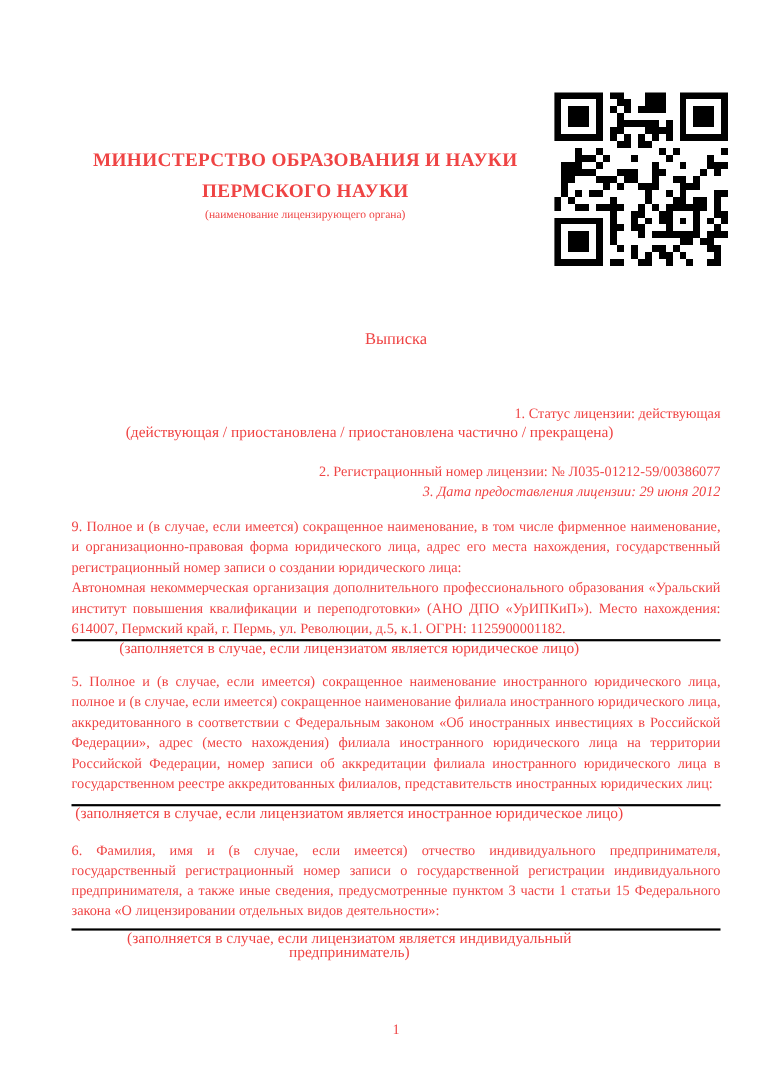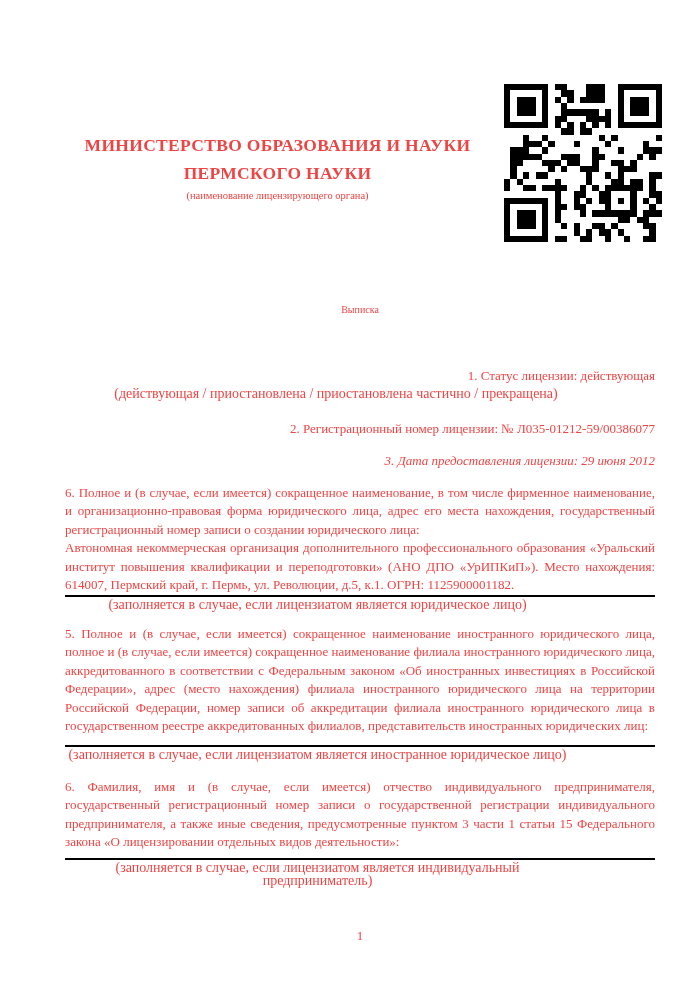--- a/index.html
+++ b/index.html
@@ -41,21 +41,21 @@
     line-height: 13px;
     margin-top: 2px;
   }
 
   
   .doc-title {
     position: absolute;
     left: 65px; top: 301px;
     width: 590px;
     text-align: center;
-    font-size: 10px;
+    font-size: 15px;
     line-height: 17.5px;
   }
 
   
   .content {
     position: absolute;
     left: 65px; top: 367px;
     width: 590px;
     font-size: 13px;
     line-height: 18.5px;
@@ -72,21 +72,21 @@
   .sc-rule  { padding-right: 85px; } 
   .sc-item1 { padding-right: 48px; }
   .rule {
     border-top: 2px solid #000000;
     height: 0;
   }
   .fill-gap-sm { height: 6px; }
   .fill-gap    { height: 9px; }
 
   .mb-a { margin-bottom: 20px; }   
-  .mb-b { margin-bottom: 14px; }   
+  .mb-b { }   
   .mb-c { margin-bottom: 13px; font-style: italic; }   
   .mb-d { margin-bottom: 14px; }   
   .mb-e { margin-bottom: 17px; }   
   .mb-f { margin-bottom: 23px; }   
 
   .page-number {
     position: absolute;
     left: 65px; top: 928px;
     width: 590px;
     text-align: center;
@@ -409,21 +409,21 @@
 
     <div class="item mb-b">
       <div class="line">2. Регистрационный номер лицензии: № Л035-01212-59/00386077</div>
     </div>
 
     <div class="item mb-c">
       <div class="line">3. Дата предоставления лицензии: 29 июня 2012</div>
     </div>
 
     <div class="item mb-d">
-      <div class="just">6. Полное и (в случае, если имеется) сокращенное наименование, в том числе фирменное наименование, и организационно-правовая форма юридического лица, адрес его места нахождения, государственный регистрационный номер записи о создании юридического лица:</div>
+      <div class="just">9. Полное и (в случае, если имеется) сокращенное наименование, в том числе фирменное наименование, и организационно-правовая форма юридического лица, адрес его места нахождения, государственный регистрационный номер записи о создании юридического лица:</div>
       <div class="just">Автономная некоммерческая организация дополнительного профессионального образования «Уральский институт повышения квалификации и переподготовки» (АНО ДПО «УрИПКиП»). Место нахождения: 614007, Пермский край, г. Пермь, ул. Революции, д.5, к.1. ОГРН: 1125900001182.</div>
       <div class="rule"></div>
       <div class="subcaption sc-rule">(заполняется в случае, если лицензиатом является юридическое лицо)</div>
     </div>
 
     <div class="item mb-e">
       <div class="just">5. Полное и (в случае, если имеется) сокращенное наименование иностранного юридического лица, полное и (в случае, если имеется) сокращенное наименование филиала иностранного юридического лица, аккредитованного в соответствии с Федеральным законом «Об иностранных инвестициях в Российской Федерации», адрес (место нахождения) филиала иностранного юридического лица на территории Российской Федерации, номер записи об аккредитации филиала иностранного юридического лица в государственном реестре аккредитованных филиалов, представительств иностранных юридических лиц:</div>
       <div class="fill-gap"></div>
       <div class="rule"></div>
       <div class="subcaption sc-rule">(заполняется в случае, если лицензиатом является иностранное юридическое лицо)</div>

